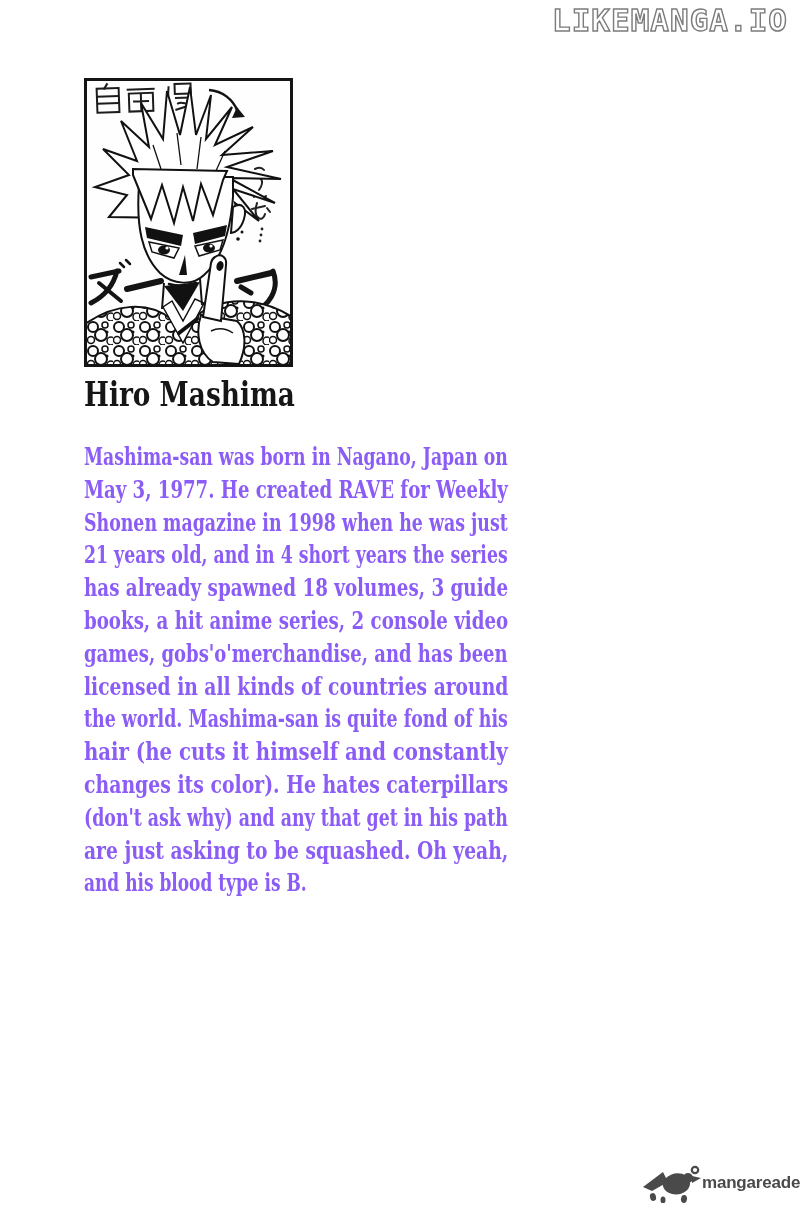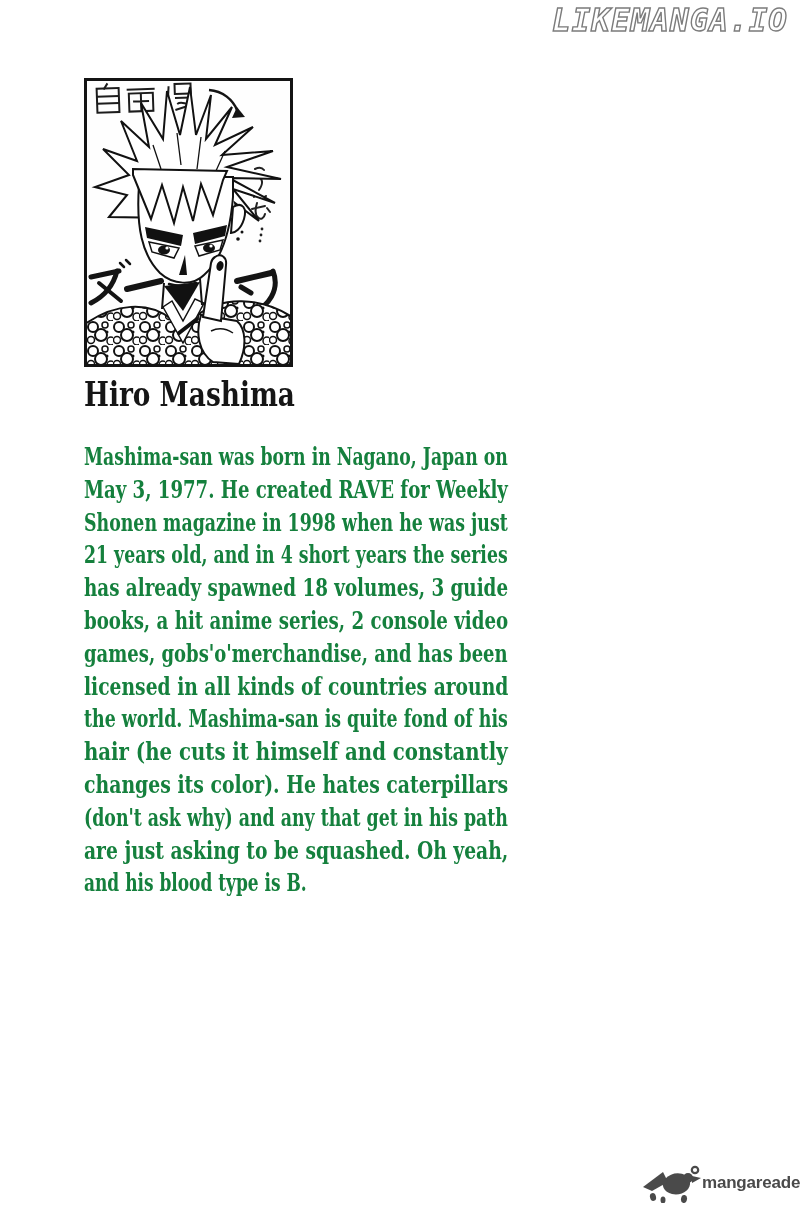--- a/index.html
+++ b/index.html
@@ -9,21 +9,20 @@
     position: relative;
     overflow: hidden;
     font-family: "DejaVu Serif", serif;
   }
 
   
   .watermark {
     position: absolute;
     top: 2px; right: 12px;
     font-family: "DejaVu Sans Mono", monospace;
-    font-style: italic;
     font-weight: bold;
     font-size: 31px;
     letter-spacing: 1px;
     color: #ffffff;
     -webkit-text-stroke: 1.4px #7c7c7c;
     text-stroke: 1.4px #7c7c7c;
     white-space: nowrap;
   }
 
   
@@ -49,21 +48,21 @@
     white-space: nowrap;
     width: max-content;
     transform-origin: 0 50%;
   }
 
   
   .bio {
     position: absolute;
     left: 84px; top: 441px;
     width: 424px;
-    color: #15803d;
+    color: #8b5cf6;
   }
   .bio-line {
     font-family: "DejaVu Serif", serif;
     font-weight: bold;
     font-size: 24px;
     line-height: 32.8px;
     height: 32.8px;
     white-space: nowrap;
     width: max-content;
     transform-origin: 0 50%;

